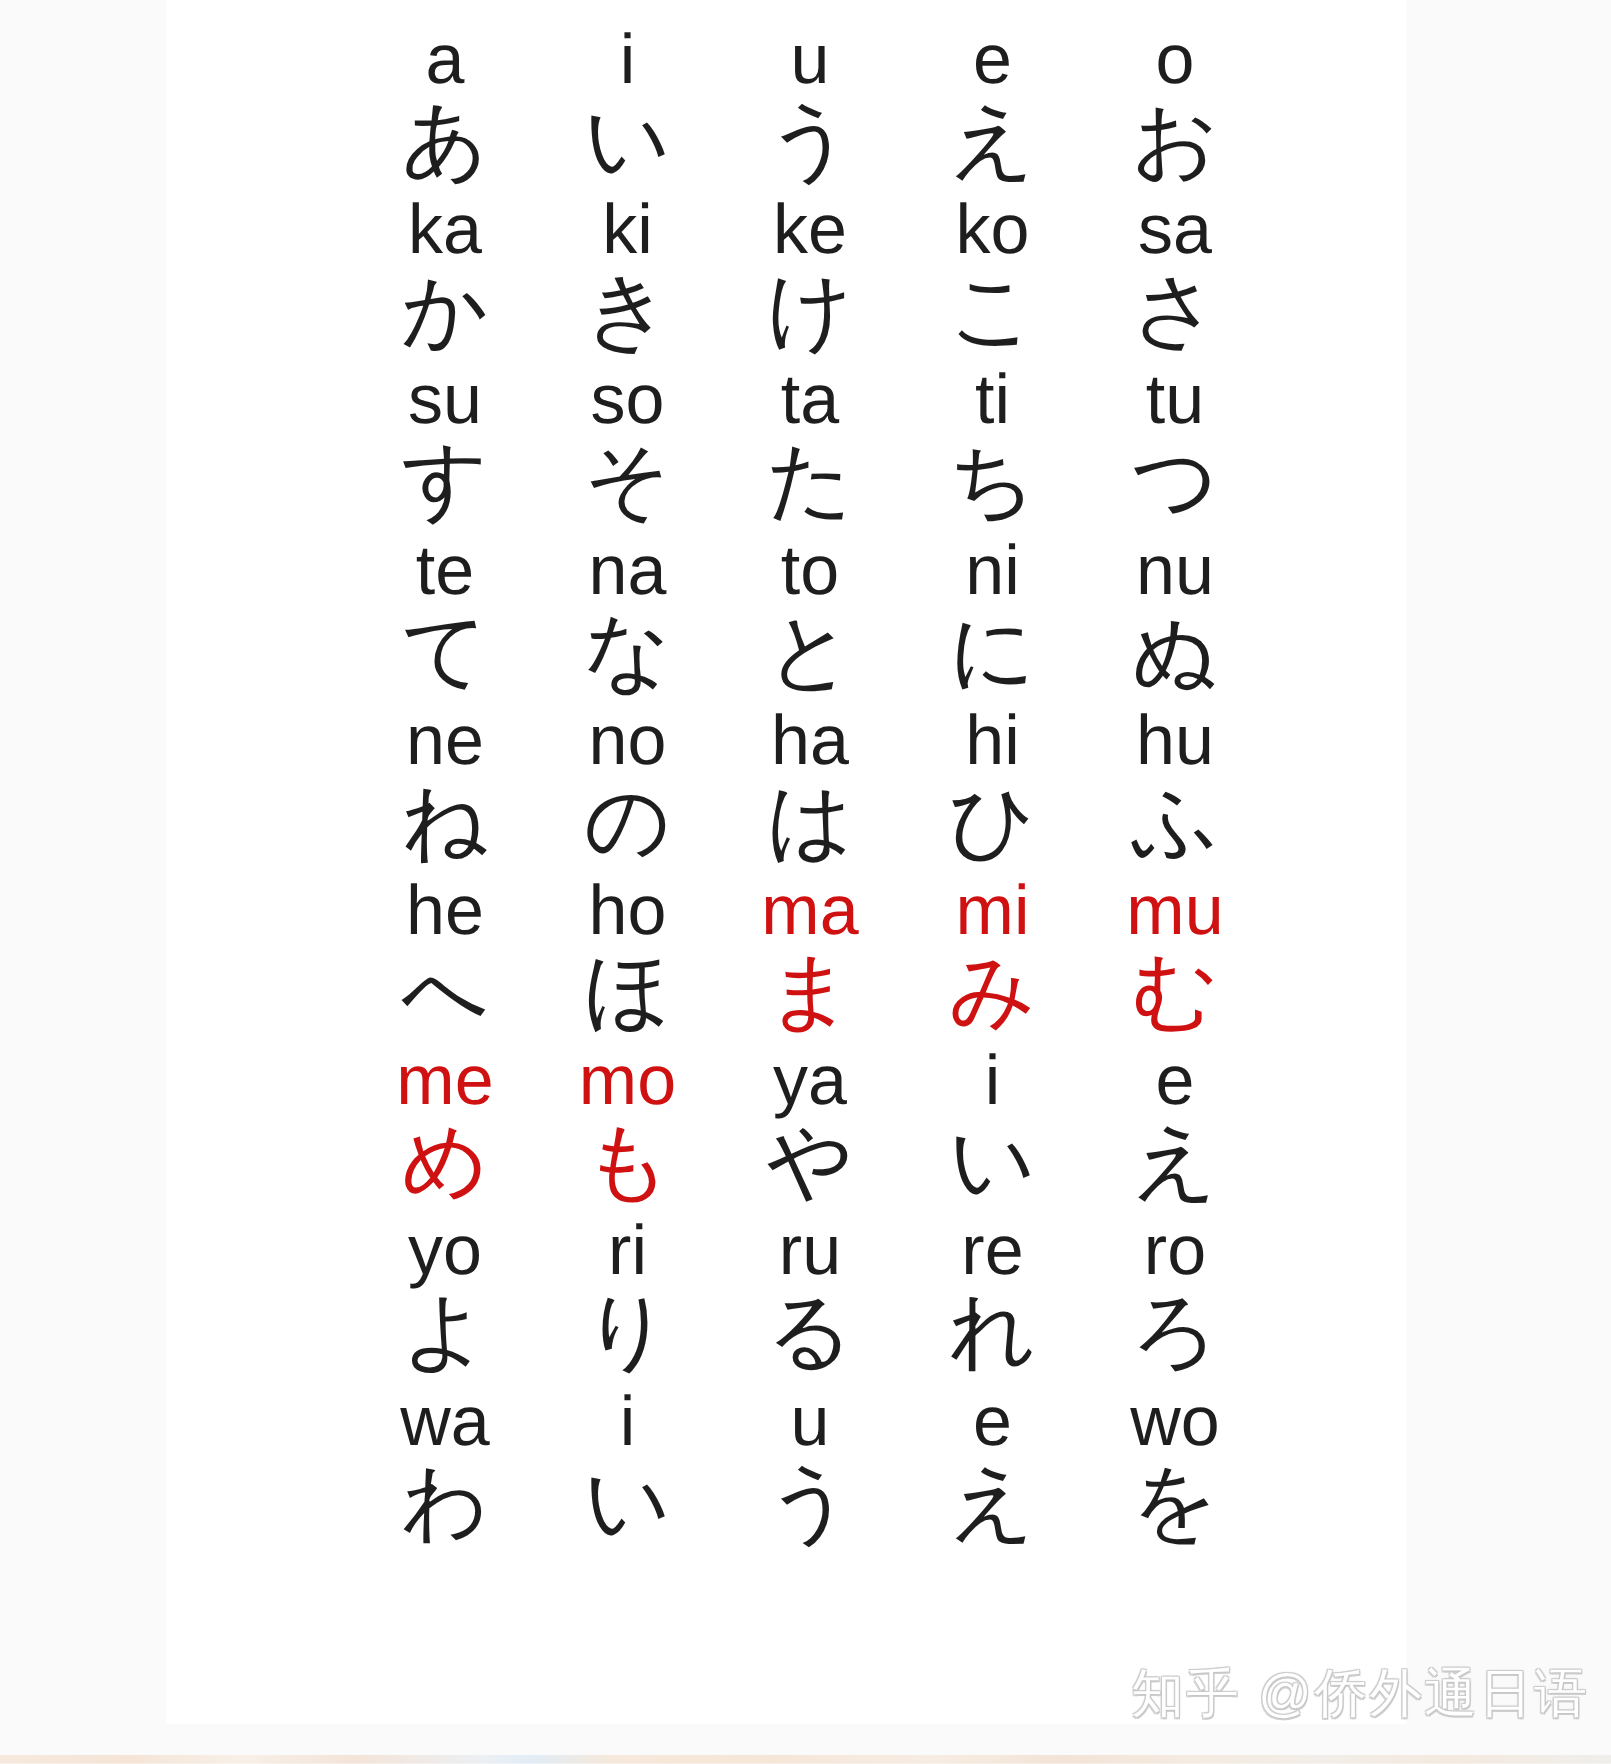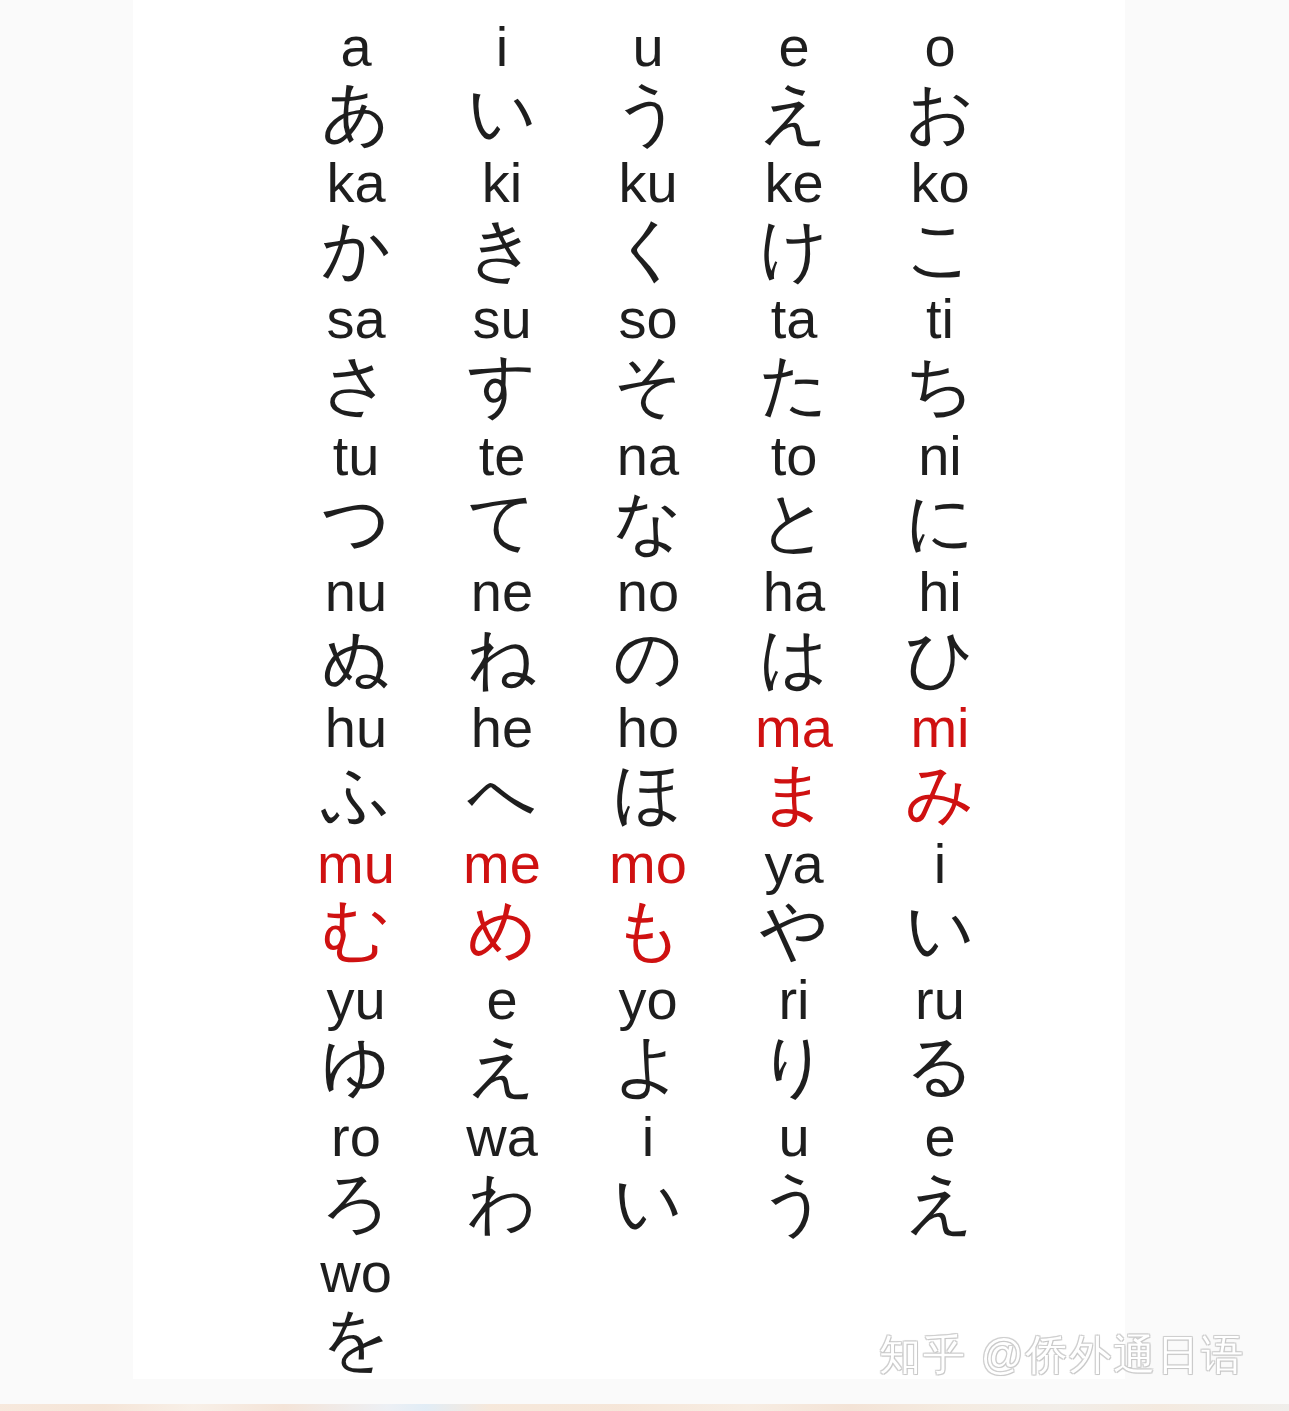--- a/index.html
+++ b/index.html
@@ -25,21 +25,21 @@
     color:var(--ink,#1e1e1e);
   }
   .cell .romaji{
     font-size:56px;line-height:62px;letter-spacing:0px;white-space:nowrap;
   }
   .cell .kana{
     font-size:68px;line-height:72px;margin-top:-2px;white-space:nowrap;
   }
   .cell.hl{color:var(--hl,#cf1111);text-align:center;}
   .watermark{
-    position:absolute;left:879px;top:1332px;width:380px;
+    position:absolute;left:905px;top:1332px;width:380px;
     font-size:42px;line-height:46px;letter-spacing:2px;white-space:nowrap;
     color:var(--wm,#ffffff);
     text-shadow:
       0 0 1px #b5b5b5, 0 0 2px #c2c2c2,
       1px 1px 0 #cfcfcf, -1px -1px 0 #d8d8d8,
       1px -1px 0 #d8d8d8, -1px 1px 0 #d8d8d8;
   }
   .bottom-strip{
     position:absolute;left:0;bottom:0;width:1289px;height:7px;
     background:linear-gradient(90deg,
@@ -78,24 +78,20 @@
         </div>
         <div class="cell">
           <div class="romaji">ka</div>
           <div class="kana">か</div>
         </div>
         <div class="cell">
           <div class="romaji">ki</div>
           <div class="kana">き</div>
         </div>
         <div class="cell">
-          <div class="romaji">ku</div>
-          <div class="kana">く</div>
-        </div>
-        <div class="cell">
           <div class="romaji">ke</div>
           <div class="kana">け</div>
         </div>
         <div class="cell">
           <div class="romaji">ko</div>
           <div class="kana">こ</div>
         </div>
         <div class="cell">
           <div class="romaji">sa</div>
           <div class="kana">さ</div>
@@ -190,38 +186,38 @@
         </div>
         <div class="cell">
           <div class="romaji">ya</div>
           <div class="kana">や</div>
         </div>
         <div class="cell">
           <div class="romaji">i</div>
           <div class="kana">い</div>
         </div>
         <div class="cell">
-          <div class="romaji">yu</div>
-          <div class="kana">ゆ</div>
-        </div>
-        <div class="cell">
           <div class="romaji">e</div>
           <div class="kana">え</div>
         </div>
         <div class="cell">
           <div class="romaji">yo</div>
           <div class="kana">よ</div>
         </div>
         <div class="cell">
           <div class="romaji">ri</div>
           <div class="kana">り</div>
         </div>
         <div class="cell">
           <div class="romaji">ru</div>
           <div class="kana">る</div>
+        </div>
+        <div class="cell">
+          <div class="romaji">re</div>
+          <div class="kana">れ</div>
         </div>
         <div class="cell">
           <div class="romaji">ro</div>
           <div class="kana">ろ</div>
         </div>
         <div class="cell">
           <div class="romaji">wa</div>
           <div class="kana">わ</div>
         </div>
         <div class="cell">

